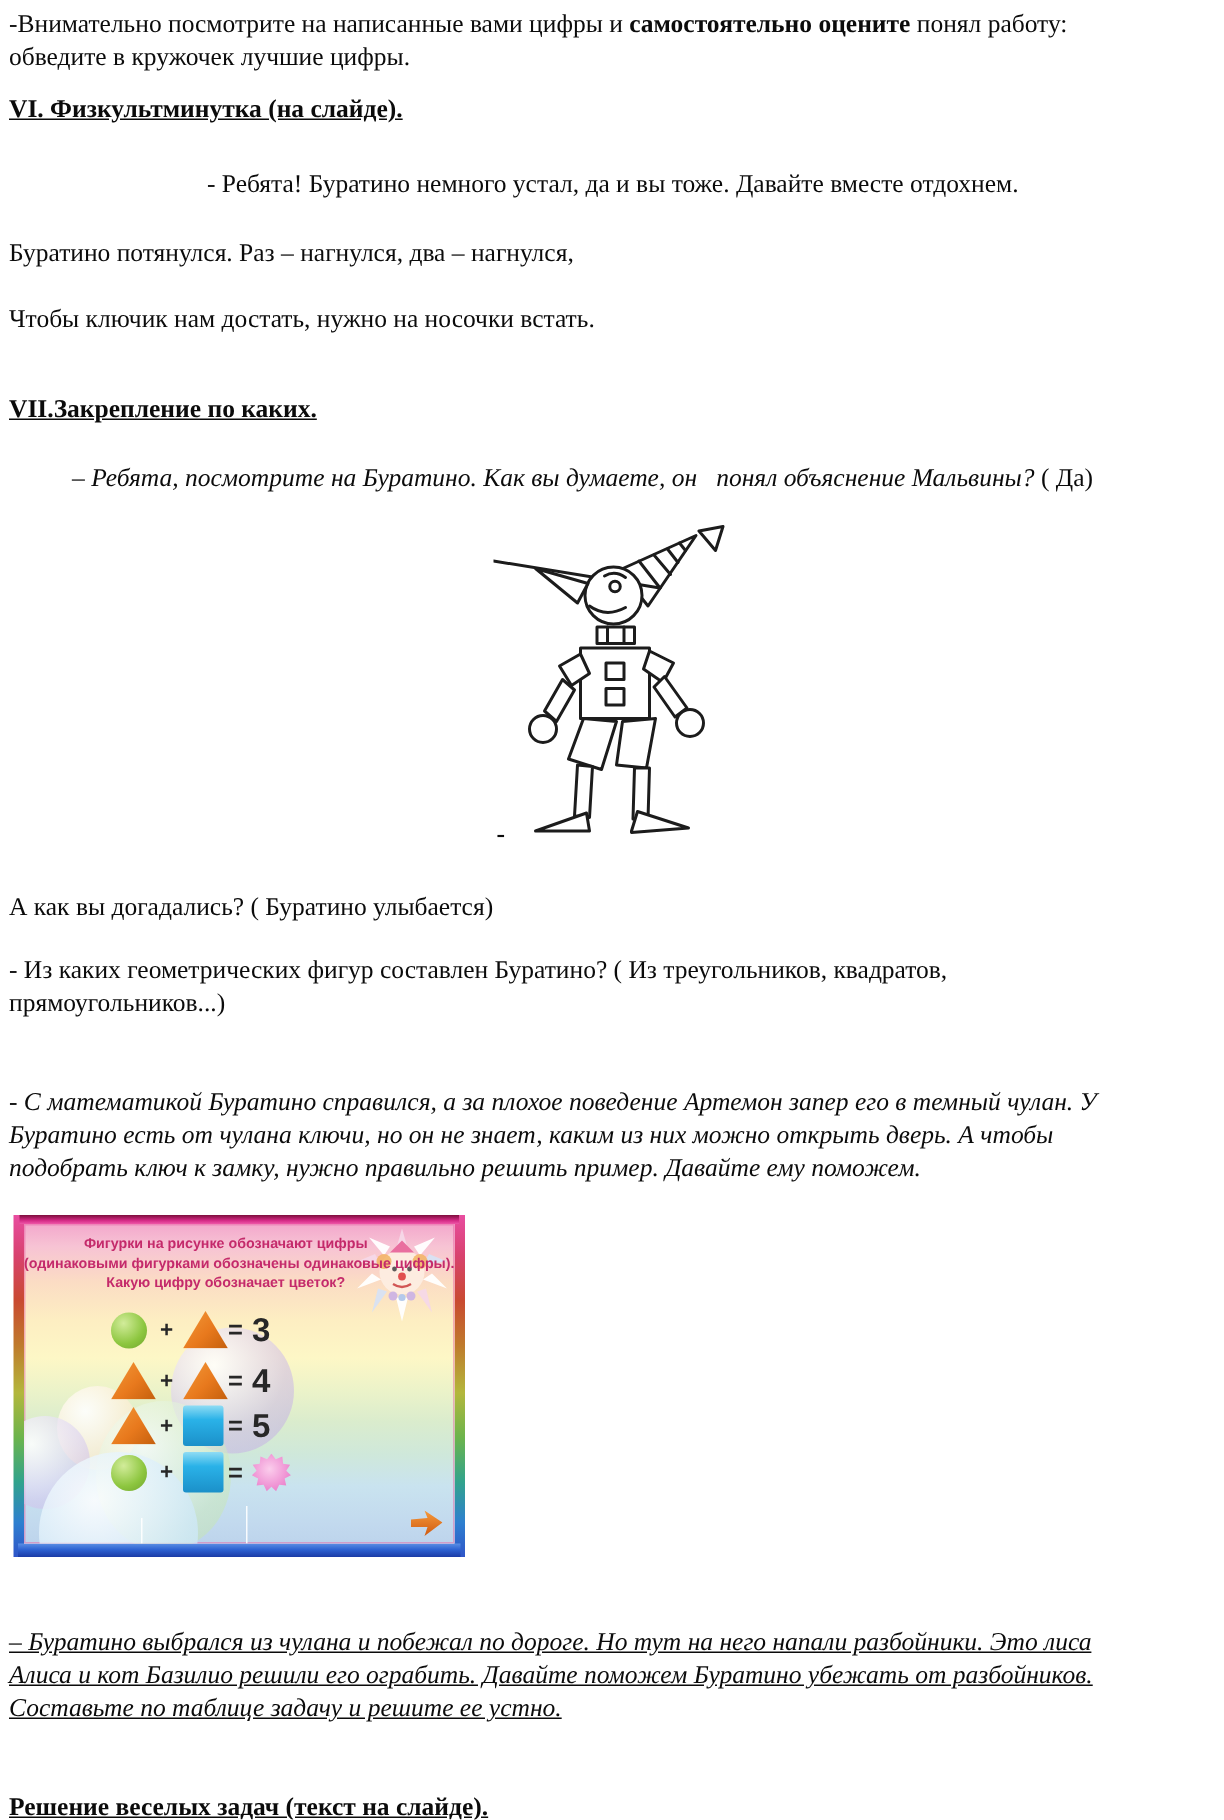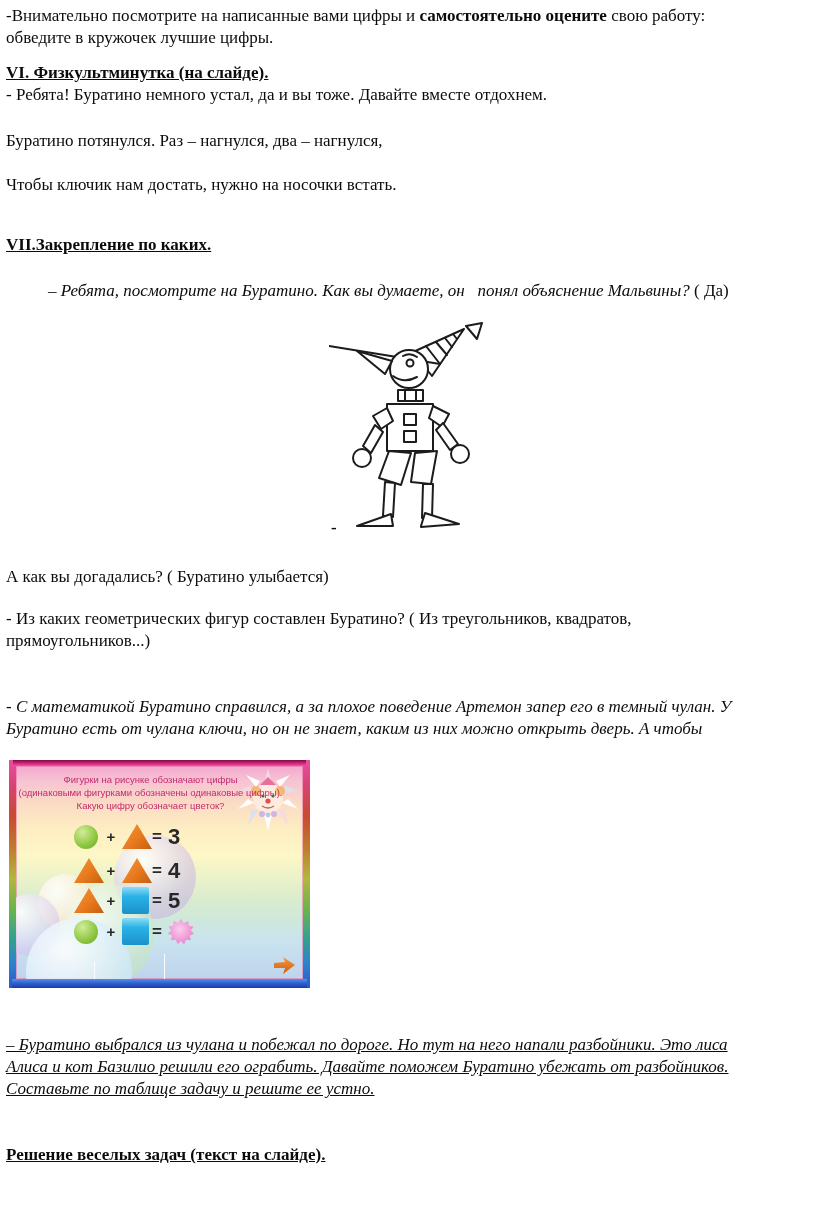--- a/index.html
+++ b/index.html
@@ -10,21 +10,21 @@
     color:#0b0b0b; padding:5px 5px 0 6px;
   }
   p { margin:0; }
   b { font-weight:bold; }
   .it { font-style:italic; }
   .prewrap { white-space:pre-wrap; }
   .h-bold { font-weight:bold;text-decoration:underline; }
 
   .p1 { margin-top:0; }
   .h6 { margin-top:13px; }
-  .p2 { margin-top:0; }
+  .p2 { margin-top:28px;text-align:center; }
   .poem { margin-top:24px; }
   .h7 { margin-top:38px; }
   .q1 { margin-top:24px;margin-left:42px; }
   .figure-wrap { margin-top:20px; margin-left:323px; width:205px; height:222px; position:relative; }
   .figure-dash { position:absolute; left:2px; top:195px; font-weight:bold; }
   .p3 { margin-top:22px; }
   .p4 { margin-top:20px; }
   .p5 { margin-top:44px; }
   .p6 { margin-top:46px;text-decoration:underline; }
   .hfinal { margin-top:44px; }
@@ -52,21 +52,21 @@
     background:radial-gradient(circle at 35% 30%, rgba(255,255,255,.85), rgba(212,200,238,.6) 65%, rgba(198,185,230,.6)); }
   .b4 { left:48px; top:118px; width:90px; height:100px;
     background:radial-gradient(circle at 35% 30%, rgba(255,255,255,.7), rgba(203,232,188,.55) 65%, rgba(190,225,175,.55)); }
   .b5 { left:10px; top:152px; width:106px; height:108px;
     background:radial-gradient(circle at 35% 30%, rgba(255,255,255,.85), rgba(208,233,248,.8) 65%, rgba(195,225,245,.8)); }
   .string { position:absolute; width:1px; background:rgba(255,255,255,.9); }
   .st1 { left:78px; top:196px; height:17px; }
   .st2 { left:148px; top:188px; height:25px; }
 
   .s-title { position:absolute; left:0; right:18px; top:7px; text-align:center; z-index:3;
-    color:#c42a6b; font-weight:normal; font-size:9.5px; line-height:13px; }
+    color:#c42a6b; font-weight:bold; font-size:9.5px; line-height:13px; }
   .s-title span { display:block; white-space:nowrap; }
 
   .clown { position:absolute; right:3px; top:3px; z-index:2; }
 
   .eq-row { position:absolute; left:48px; width:170px; height:30px; z-index:4; }
   .eq-shape { position:absolute; }
   .pos-a { left:10px; } .pos-b { left:58px; }
   .plus { position:absolute; left:40px; top:4px; width:14px; text-align:center;
     font-weight:bold; font-size:15px; color:#272727; }
   .res { position:absolute; left:88px; top:0; height:30px; display:flex; align-items:center; gap:6px; }
@@ -83,21 +83,21 @@
   .pink-flower { width:26px; height:26px; top:2px;
     clip-path:polygon(50% 0%,61% 15%,78% 8%,80% 26%,98% 29%,88% 44%,100% 56%,84% 64%,88% 82%,70% 80%,62% 97%,50% 85%,38% 97%,30% 80%,12% 82%,16% 64%,0% 56%,12% 44%,2% 29%,20% 26%,22% 8%,39% 15%);
     background:radial-gradient(circle at 45% 40%, #fbcdec, #ee8fd2 60%, #e070bf); }
   .row1 { top:56px; } .row2 { top:90px; } .row3 { top:120px; } .row4 { top:151px; }
 
   .next-arrow { position:absolute; right:8px; bottom:5px; z-index:5; }
 </style>
 </head>
 <body>
 
-<p class="p1"><span>-Внимательно посмотрите на написанные вами цифры и </span><b>самостоятельно оцените</b><span> свою работу:</span><br><span>обведите в кружочек лучшие цифры.</span></p>
+<p class="p1"><span>-Внимательно посмотрите на написанные вами цифры и </span><b>самостоятельно оцените</b><span> понял работу:</span><br><span>обведите в кружочек лучшие цифры.</span></p>
 
 <p class="h6 h-bold">VI. Физкультминутка (на слайде).</p>
 
 <p class="p2">- Ребята! Буратино немного устал, да и вы тоже. Давайте вместе отдохнем.</p>
 
 <p class="poem"><span>Буратино потянулся. Раз – нагнулся, два – нагнулся,</span><br><br><span>Чтобы ключик нам достать, нужно на носочки встать.</span></p>
 
 <p class="h7 h-bold">VII.Закрепление по каких.</p>
 
 <p class="q1"><span class="it prewrap">– Ребята, посмотрите на Буратино. Как вы думаете, он   понял объяснение Мальвины?</span><span class="prewrap"> ( Да)</span></p>
@@ -142,21 +142,21 @@
     <polygon points="94,162 104,162 103,196 93,196"></polygon>
     <polygon points="92,204 96,191 130,202 92,205"></polygon>
   </svg>
   <span class="figure-dash">-</span>
 </div>
 
 <p class="p3">А как вы догадались? ( Буратино улыбается)</p>
 
 <p class="p4"><span>- Из каких геометрических фигур составлен Буратино? ( Из треугольников, квадратов,</span><br><span>прямоугольников...)</span></p>
 
-<p class="p5 it"><span>- С математикой Буратино справился, а за плохое поведение Артемон запер его в темный чулан. У</span><br><span>Буратино есть от чулана ключи, но он не знает, каким из них можно открыть дверь. А чтобы</span><br></p>
+<p class="p5 it"><span>- С математикой Буратино справился, а за плохое поведение Артемон запер его в темный чулан. У</span><br><span>Буратино есть от чулана ключи, но он не знает, каким из них можно открыть дверь. А чтобы</span><br><span>подобрать ключ к замку, нужно правильно решить пример. Давайте ему поможем.</span></p>
 
 <div class="slide">
   <div class="s-left"></div>
   <div class="s-right"></div>
   <div class="s-top"></div>
   <div class="s-bottom"></div>
   <div class="s-content">
 
     <div class="balloon b1"></div>
     <div class="balloon b2"></div>

